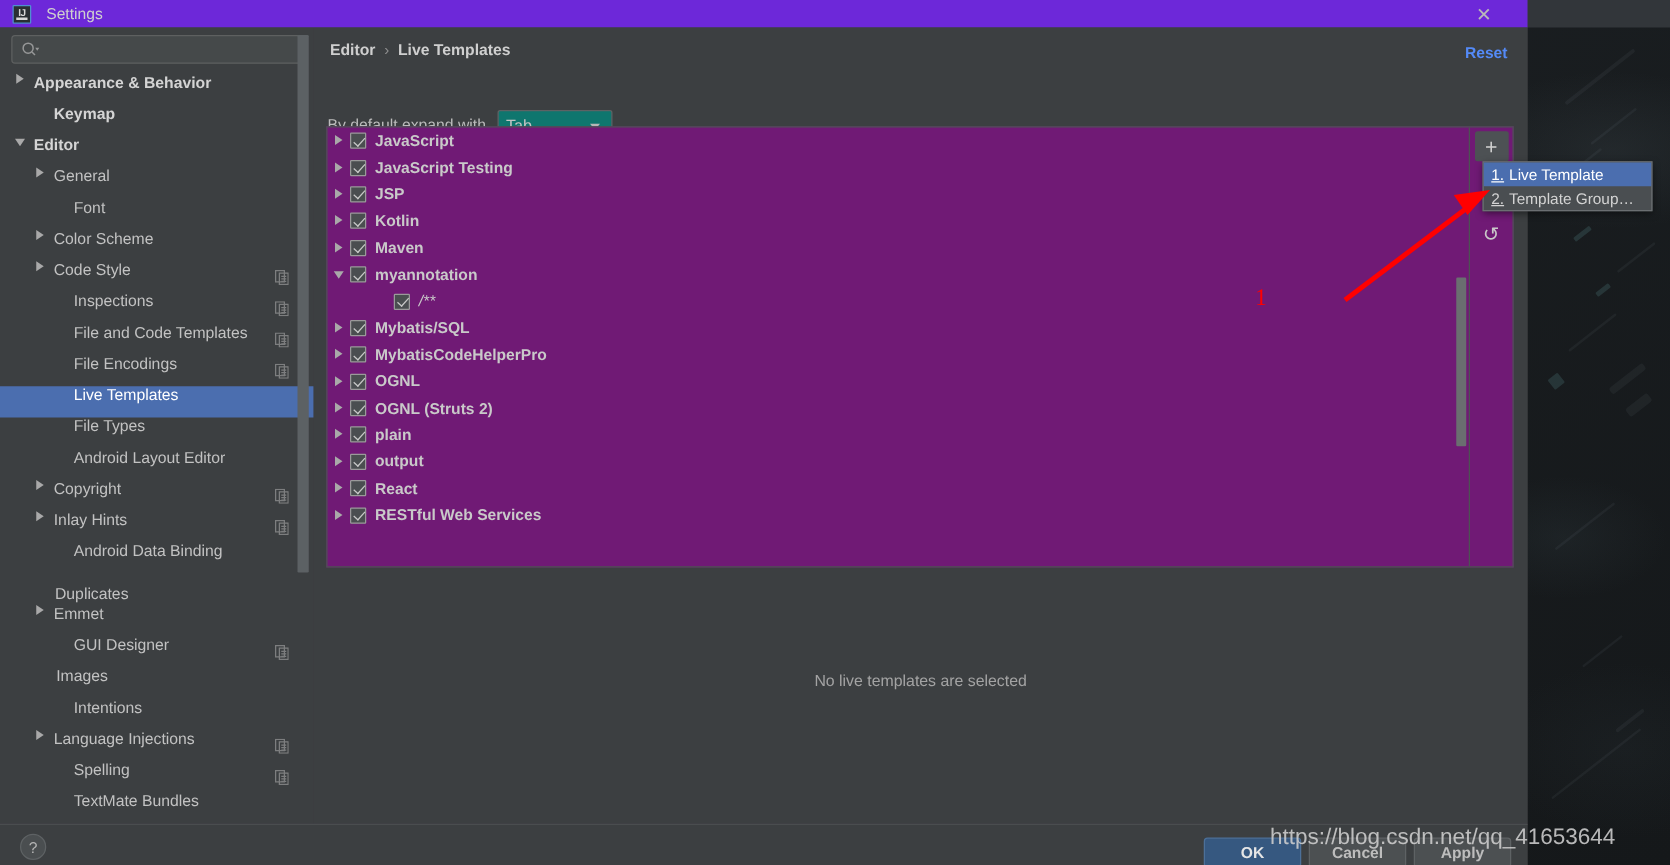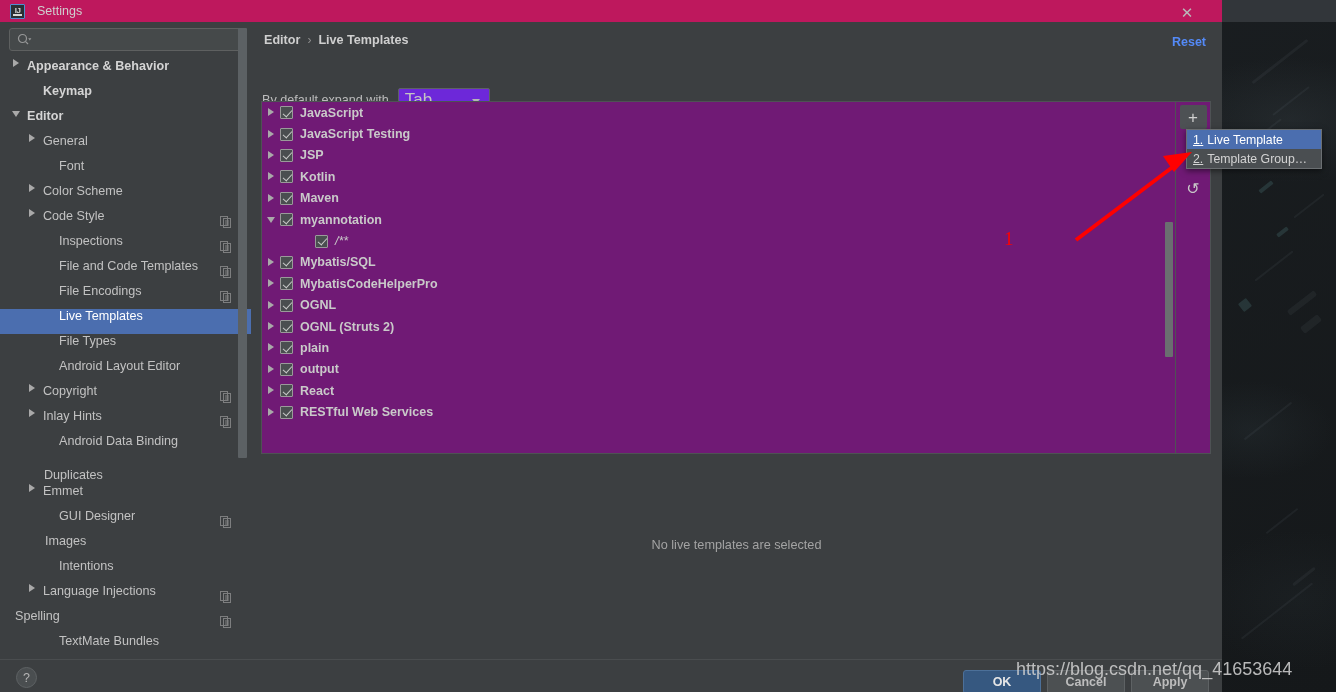--- a/index.html
+++ b/index.html
@@ -35,21 +35,21 @@
 
   
   .dialog {
     position: absolute; left: 0; top: 0; width: 1222px; height: 692px;
     background: #3c3f41; color: #bbbbbb;
   }
 
   
   .titlebar {
     position: absolute; left: 0; top: 0; width: 1222px; height: 22px;
-    background: #be185d;
+    background: #6d28d9;
     display: flex; align-items: center;
   }
   .ij-logo {
     width: 15px; height: 15px; margin-left: 10px; position: relative;
     background: #2a2f33; border: 1px solid #4f8fd0; border-radius: 1px;
     display: flex; align-items: center; justify-content: center;
   }
   .ij-logo span {
     font-size: 8px; font-weight: bold; color: #d8d8d8;
     font-family: "Liberation Sans", sans-serif; line-height: 1;
@@ -133,24 +133,24 @@
   .reset-link {
     position: absolute; right: 16px; top: 13px;
     color: #548af7; font-size: 12.5px; font-weight: bold; cursor: pointer;
   }
   .expand-row {
     position: absolute; left: 11px; top: 66px;
     display: flex; align-items: center; gap: 9px;
   }
   .expand-label { font-size: 12.6px; color: #bcbcbc; }
   .combo {
-    width: 92px; height: 24px; background: #6d28d9;
+    width: 92px; height: 24px; background: #0f766e;
     border: 1px solid #5e6264; border-radius: 2px;
     display: flex; align-items: center; padding: 0 6px;
-    font-size: 17px; color: #c4c4c4; position: relative; cursor: pointer;
+    font-size: 13px; color: #c4c4c4; position: relative; cursor: pointer;
   }
   .combo .caret {
     position: absolute; right: 9px; top: 10px;
     border-left: 4.5px solid transparent; border-right: 4.5px solid transparent;
     border-top: 5px solid #b6b6b6;
   }
 
   
   .list-panel {
     position: absolute; left: 10px; top: 79px; width: 950px; height: 353px;
@@ -442,21 +442,21 @@
             <span class="arrow right"></span>
             <span>Language Injections</span>
             <svg class="copy-icon" width="11" height="12" viewBox="0 0 11 12">
               <rect x="0.5" y="0.5" width="7" height="9" fill="none" stroke="#a6a6a6" stroke-width="1"></rect>
               <rect x="3.5" y="2.5" width="7" height="9" fill="none" stroke="#a6a6a6" stroke-width="1"></rect>
               <line x1="5" y1="5" x2="9" y2="5" stroke="#a6a6a6" stroke-width="1"></line>
               <line x1="5" y1="7" x2="9" y2="7" stroke="#a6a6a6" stroke-width="1"></line>
               <line x1="5" y1="9" x2="9" y2="9" stroke="#a6a6a6" stroke-width="1"></line>
             </svg>
           </div>
-          <div class="tree-row" style="">
+          <div class="tree-row" style="padding-left: 44px;">
             <span class="arrow"></span>
             <span>Spelling</span>
             <svg class="copy-icon" width="11" height="12" viewBox="0 0 11 12">
               <rect x="0.5" y="0.5" width="7" height="9" fill="none" stroke="#a6a6a6" stroke-width="1"></rect>
               <rect x="3.5" y="2.5" width="7" height="9" fill="none" stroke="#a6a6a6" stroke-width="1"></rect>
               <line x1="5" y1="5" x2="9" y2="5" stroke="#a6a6a6" stroke-width="1"></line>
               <line x1="5" y1="7" x2="9" y2="7" stroke="#a6a6a6" stroke-width="1"></line>
               <line x1="5" y1="9" x2="9" y2="9" stroke="#a6a6a6" stroke-width="1"></line>
             </svg>
           </div>

